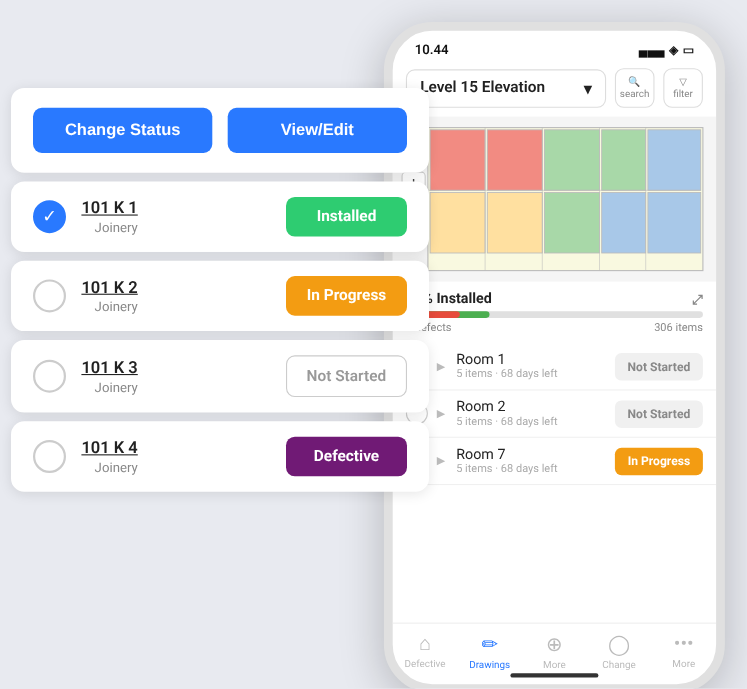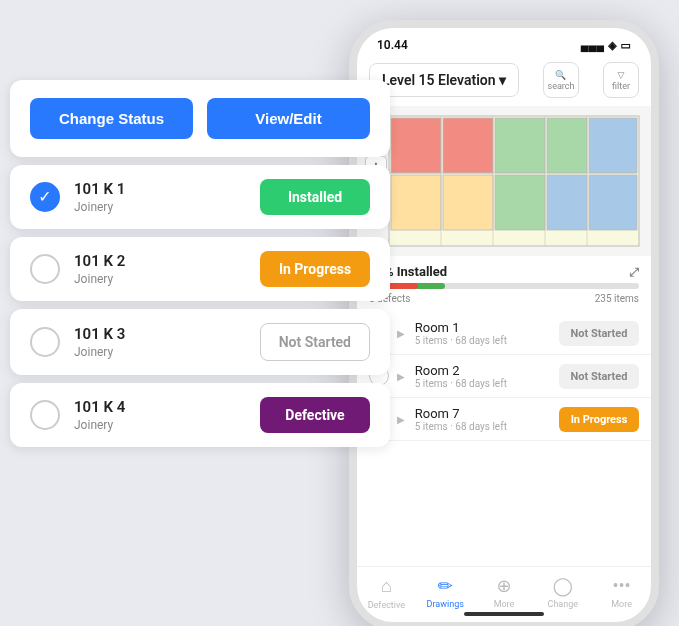--- a/index.html
+++ b/index.html
@@ -84,25 +84,27 @@
       color: #fff;
       font-size: 16px;
       line-height: 1;
     }
 
     .item-info {}
     .item-name {
       font-size: 15px;
       font-weight: 600;
       color: #222;
+      text-decoration: underline;
     }
     .item-sub {
       font-size: 12px;
       color: #888;
       margin-top: 2px;
+      text-align: right;
     }
 
     .status-badge {
       padding: 10px 18px;
       border-radius: 8px;
       font-size: 14px;
       font-weight: 700;
       color: #fff;
       white-space: nowrap;
       min-width: 110px;
@@ -152,21 +154,21 @@
       display: flex;
       gap: 4px;
       align-items: center;
       font-size: 11px;
     }
 
     .phone-header {
       display: flex;
       align-items: center;
       padding: 6px 12px 8px;
-      gap: 24px;
+      gap: 8px;
       flex-shrink: 0;
     }
 
     .level-selector {
       flex: 1;
       display: flex;
       align-items: center;
       justify-content: space-between;
       background: #fff;
       border: 1.5px solid #ddd;
@@ -534,21 +536,21 @@
       <div class="stats-title">
         <span>28% Installed</span>
         <span class="expand-icon">⤢</span>
       </div>
       <div class="progress-bar-wrap">
         <div class="defect-indicator"></div>
         <div class="progress-bar-fill" style="width:28%"></div>
       </div>
       <div class="stats-sub">
         <span>5 defects</span>
-        <span>235 items</span>
+        <span>306 items</span>
       </div>
     </div>
 
     <div class="room-list">
 
       <div class="room-item">
         <div class="room-circle"></div>
         <span class="room-chevron">▶</span>
         <div class="room-info">
           <div class="room-name">Room 1</div>

